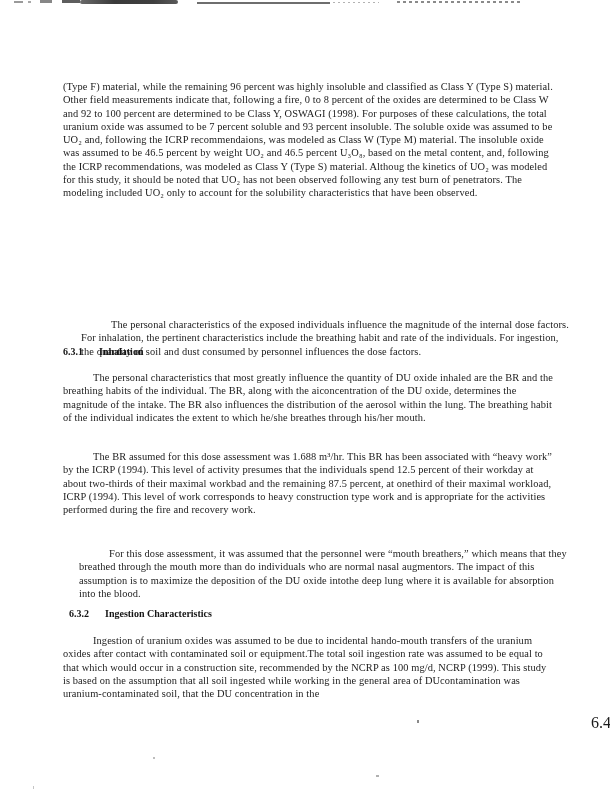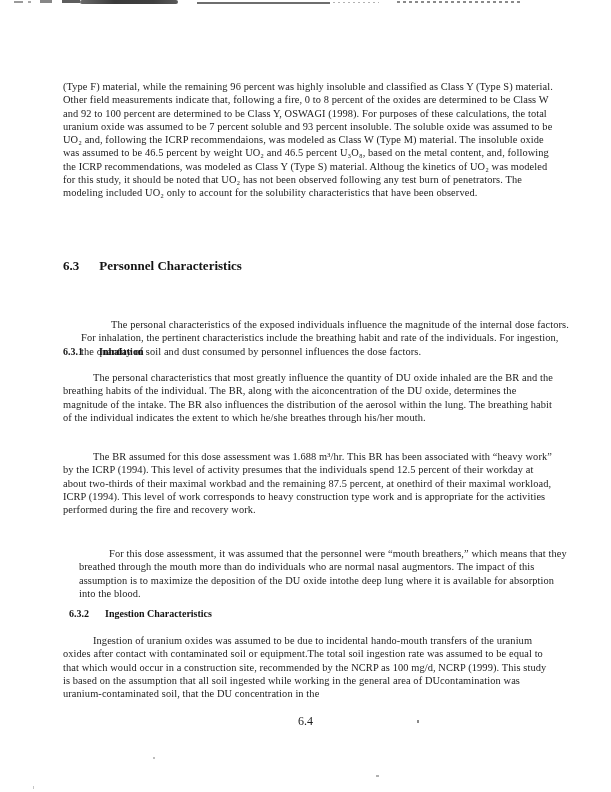--- a/index.html
+++ b/index.html
@@ -38,22 +38,22 @@
   .heading-major { font-size: 13px; }
   .heading-minor { font-size: 10px; }
   .heading .sec-num { display: inline-block; }
   .heading-major .sec-title { margin-left: 20px; }
   .heading-minor .sec-title { margin-left: 16px; }
   .page-number {
     position: absolute;
     left: 0;
     top: 714px;
     width: 611px;
-    text-align: center;
-    font-size: 12px;
+    text-align: right;
+    font-size: 16px;
     color: #1b1b1b;
   }
   
   .art { position: absolute; pointer-events: none; }
   .dash-line {
     background: repeating-linear-gradient(90deg, #8a8a8a 0px, #8a8a8a 3px, transparent 3px, transparent 6px);
   }
   .dash-line-light {
     background: repeating-linear-gradient(90deg, #b3b3b3 0px, #b3b3b3 2px, transparent 2px, transparent 5px);
   }
@@ -74,23 +74,20 @@
     <div class="art dash-line" style="left:397px; top:1px; width:123px; height:2px;"></div>
   </div>
 
   <div class="art" style="left:417px; top:720px; width:2px; height:3px; background:#8a8a8a;"></div>
   <div class="art" style="left:153px; top:757px; width:2px; height:2px; background:#bdbdbd;"></div>
   <div class="art" style="left:376px; top:775px; width:3px; height:2px; background:#b0b0b0;"></div>
   <div class="art" style="left:33px; top:786px; width:1px; height:3px; background:#c4c4c4;"></div>
 
   <p class="body-text" style="top:80px; margin:0;">(Type F) material, while the remaining 96 percent was highly insoluble and classified as Class Y (Type S) material. Other field measurements indicate that, following a fire, 0 to 8 percent of the oxides are determined to be Class W and 92 to 100 percent are determined to be Class Y, OSWAGI (1998). For purposes of these calculations, the total uranium oxide was assumed to be 7 percent soluble and 93 percent insoluble. The soluble oxide was assumed to be UO₂ and, following the ICRP recommendaions, was modeled as Class W (Type M) material. The insoluble oxide was assumed to be 46.5 percent by weight UO₂ and 46.5 percent U₃O₈, based on the metal content, and, following the ICRP recommendations, was modeled as Class Y (Type S) material. Althoug the kinetics of UO₂ was modeled for this study, it should be noted that UO₂ has not been observed following any test burn of penetrators. The modeling included UO₂ only to account for the solubility characteristics that have been observed.</p>
 
-  <div class="heading heading-major" style="top:258px;">
-    <span class="sec-num">6.3</span><span class="sec-title">Personnel Characteristics</span>
-  </div>
 
   <p class="body-text indent" style="top:300px; margin:18px;">The personal characteristics of the exposed individuals influence the magnitude of the internal dose factors. For inhalation, the pertinent characteristics include the breathing habit and rate of the individuals. For ingestion, the quantity of soil and dust consumed by personnel influences the dose factors.</p>
 
   <div class="heading heading-minor" style="top:346px;">
     <span class="sec-num">6.3.1</span><span class="sec-title">Inhalation</span>
   </div>
 
   <p class="body-text indent" style="top:371px; margin:0;">The personal characteristics that most greatly influence the quantity of DU oxide inhaled are the BR and the breathing habits of the individual. The BR, along with the aiconcentration of the DU oxide, determines the magnitude of the intake. The BR also influences the distribution of the aerosol within the lung. The breathing habit of the individual indicates the extent to which he/she breathes through his/her mouth.</p>
 
   <p class="body-text indent" style="top:450px; margin:0;">The BR assumed for this dose assessment was 1.688 m³/hr. This BR has been associated with “heavy work” by the ICRP (1994). This level of activity presumes that the individuals spend 12.5 percent of their workday at about two-thirds of their maximal workbad and the remaining 87.5 percent, at onethird of their maximal workload, ICRP (1994). This level of work corresponds to heavy construction type work and is appropriate for the activities performed during the fire and recovery work.</p>

